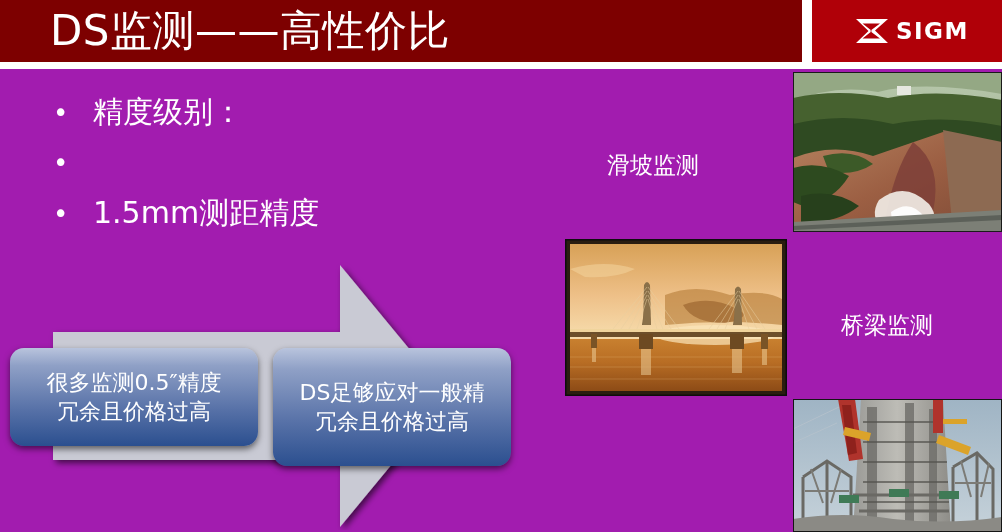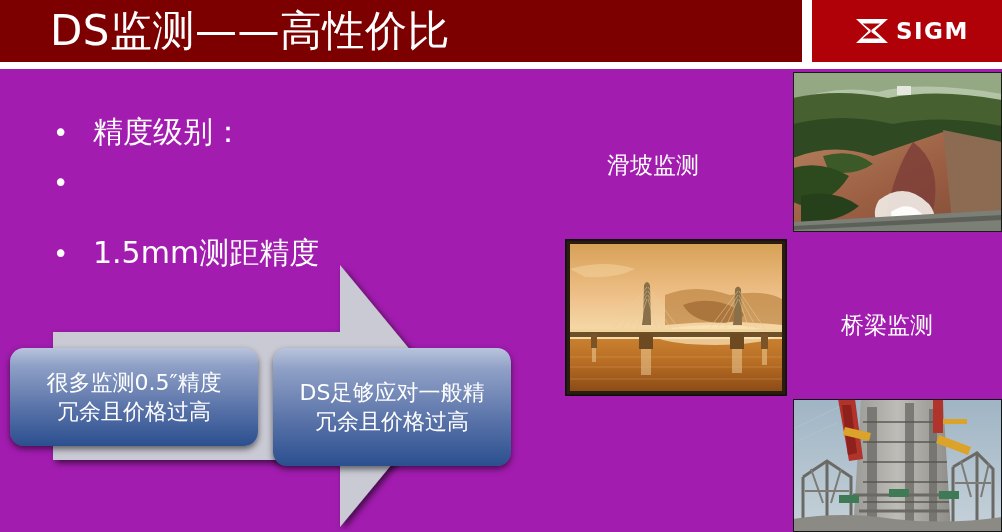--- a/index.html
+++ b/index.html
@@ -110,21 +110,20 @@
     width: 40px;
     flex: 0 0 auto;
     text-align: left;
     padding-left: 8px;
   }
   .bullet-text {
     color: #ffffff;
     font-size: 30px;
     line-height: 1.15;
     white-space: nowrap;
-    margin-top: 20px;
   }
 
   
   #arrow {
     position: absolute;
     left: 30px;
     top: 262px;
     width: 500px;
     height: 268px;
   }

